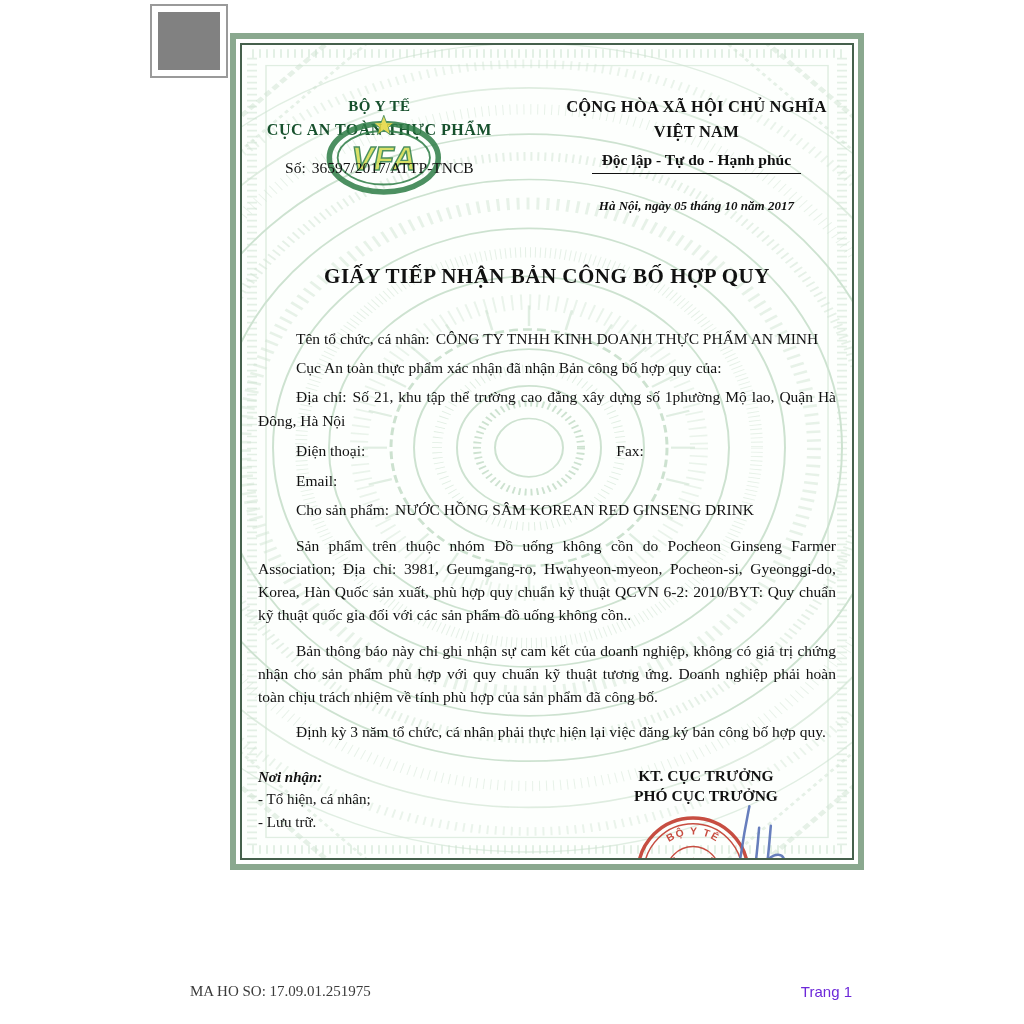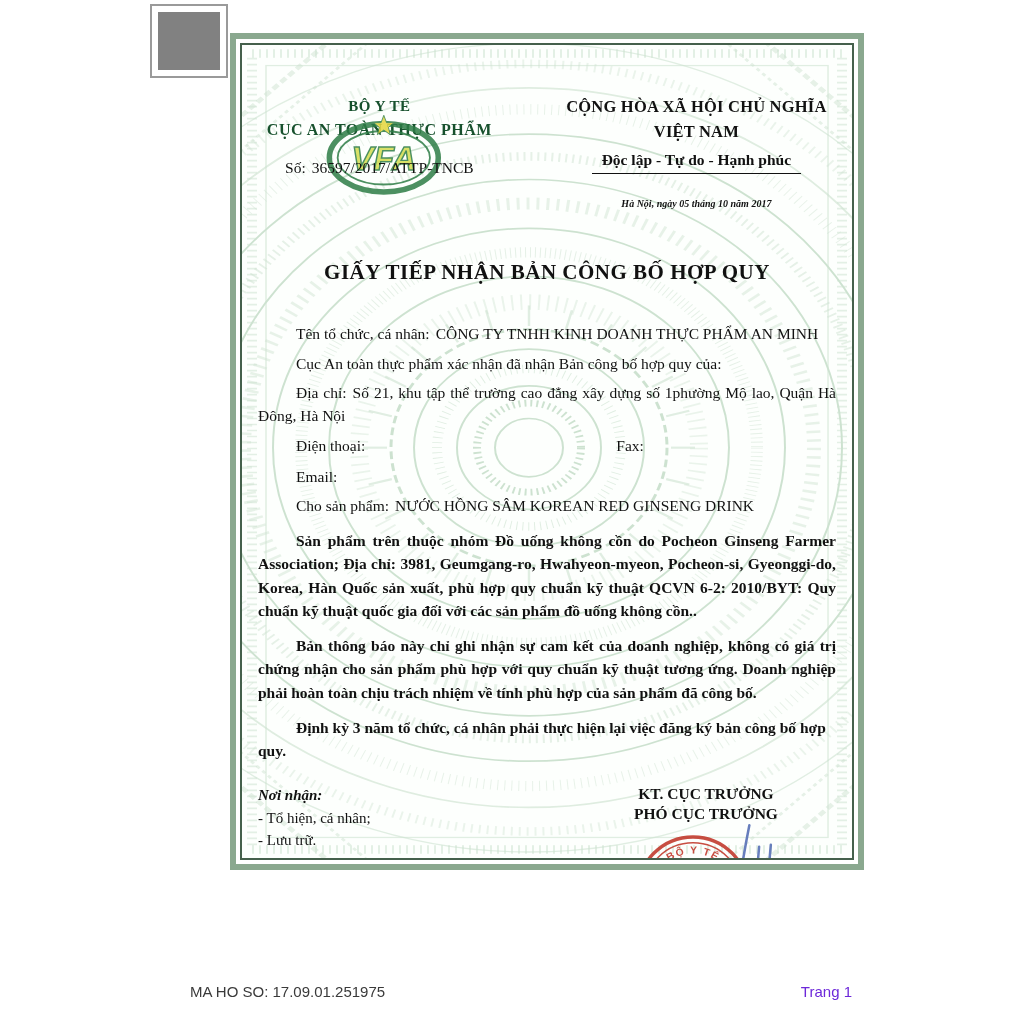--- a/index.html
+++ b/index.html
@@ -23,48 +23,48 @@
   .hdr{display:flex;}
   .hdr-left{width:42%;text-align:center;position:relative;}
   .ministry{font-weight:bold;font-size:15px;color:#17512d;letter-spacing:.5px;}
   .department{font-weight:bold;font-size:16px;color:#17512d;letter-spacing:.5px;}
   .so-line{margin-top:14px;font-size:15.5px;position:relative;z-index:1;}
   .vfa-logo{position:absolute;left:50%;top:18px;transform:translateX(-46%);z-index:0;opacity:.85;}
   .hdr-right{flex:1;text-align:center;padding-left:56px;}
   .country{font-weight:bold;font-size:16.5px;letter-spacing:.2px;}
   .motto{display:inline-block;font-weight:bold;font-size:15.5px;margin-top:3px;padding:0 10px 2px 10px;
          border-bottom:1.5px solid #111;}
-  .dateline{margin-top:22px;font-style:italic;font-weight:600;font-size:10px;}
+  .dateline{margin-top:22px;font-style:italic;font-weight:600;font-size:13px;}
 
   
   .doc-title{margin-top:46px;text-align:center;font-weight:bold;font-size:21px;letter-spacing:.5px;}
 
   
   .body{margin-top:34px;}
   .body p{margin:6px 0;}
   .ind{text-indent:38px;}
   .just{text-align:justify;}
   .lbl{margin-right:6px;}
   .row-pf{display:flex;margin:7px 0;}
   .row-pf .pf-left{width:62%;text-indent:38px;}
-  .body .sp{margin-top:12px;margin-bottom:12px;font-weight:bold;}
+  .body .sp{margin-top:12px;margin-bottom:12px;}
 
   
   .foot{display:flex;margin-top:22px;}
   .foot-left{font-size:15px;}
   .recip-label{font-weight:bold;font-style:italic;}
   .foot-right{width:260px;margin-left:auto;margin-right:0;text-align:center;}
   .sg-title{font-weight:bold;font-size:15.5px;line-height:1.3;}
   .stamp-area{position:relative;height:142px;margin-top:8px;}
   .stamp{position:absolute;left:58px;top:0;opacity:.9;}
   .signature{position:absolute;left:148px;top:-14px;opacity:.92;}
   .signer-name{font-weight:bold;font-size:12px;margin-top:2px;}
 
   
-  .file-code{position:absolute;left:190px;top:983px;font-family:Liberation Sans, sans-serif;
+  .file-code{position:absolute;left:190px;top:983px;font-family:Liberation Serif, serif;
              font-size:15px;color:#3a3a3a;z-index:5;}
   .page-num{position:absolute;right:172px;top:983px;font-family:"Liberation Sans","DejaVu Sans",sans-serif;
             font-size:15px;color:#6d28d9;z-index:5;}
 </style>
 </head>
 <body>
 
 <div class="canvas">
 
   <div class="qr-box">

